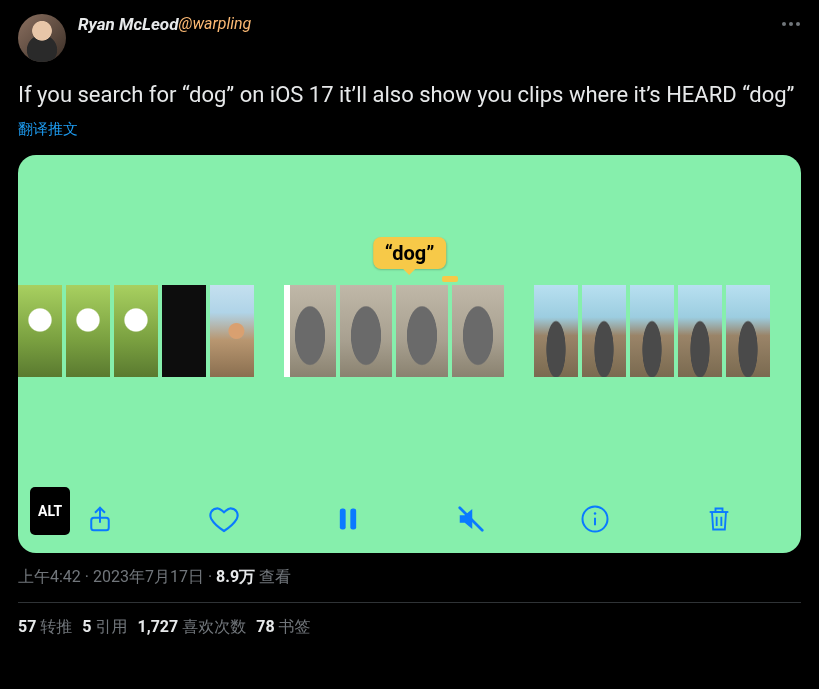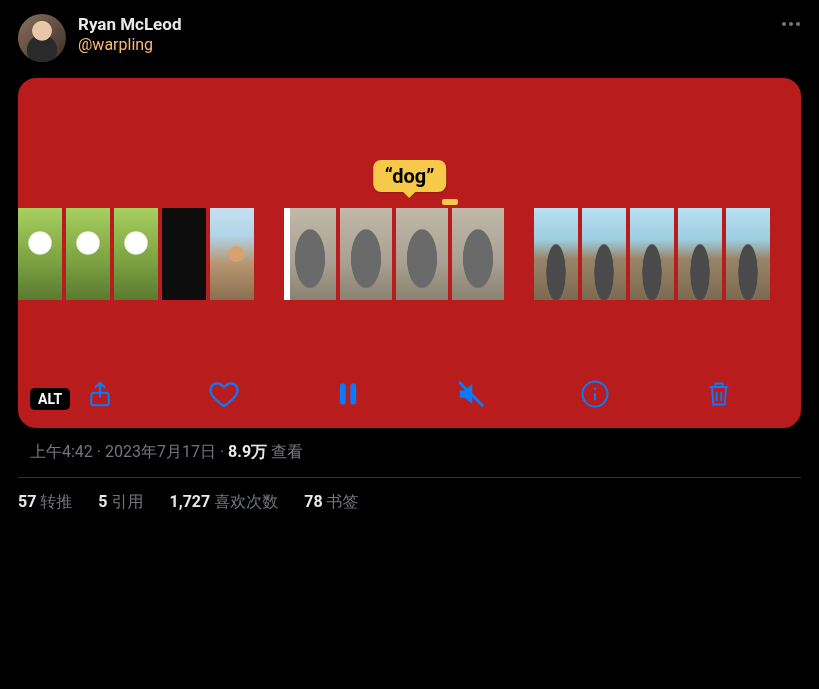--- a/index.html
+++ b/index.html
@@ -19,21 +19,21 @@
     background: linear-gradient(135deg,#8b7060 0%, #3a2e26 100%);
     position: relative; overflow: hidden;
     flex-shrink: 0;
   }
   .avatar::after{
     content:""; position:absolute; inset:0;
     background:
       radial-gradient(circle at 50% 35%, #e8c6a8 24%, transparent 26%),
       radial-gradient(circle at 50% 75%, #2a2a2a 34%, transparent 36%);
   }
-  .names { display: flex; flex-direction: column; line-height: 1.25; }
+  .names { display: flex; line-height: 1.25; font-style: italic; }
   .display-name { font-weight: 700; font-size: 17px; color:#e7e9ea; }
   .handle { font-size: 16px; color: #fdba74; }
   .more-icon {
     position: absolute; top: 0; right: 0;
     width: 28px; height: 20px; color:#71767b;
     display:flex; justify-content:flex-end; align-items:center;
     letter-spacing: 2px; font-weight:700;
   }
   .tweet-text {
     margin-top: 18px;
@@ -42,25 +42,25 @@
     color: #e7e9ea;
   }
   .translate {
     margin-top: 10px;
     color: #1d9bf0;
     font-size: 15px;
     cursor: pointer;
   }
   .media-card {
     margin-top: 16px;
-    background: #b91c1c;
+    background: #86efac;
     border-radius: 18px;
     overflow: hidden;
     position: relative;
-    height: 350px;
+    height: 398px;
     width: 100%;
   }
   .search-tag {
     position: absolute;
     top: 82px;
     left: 50%; transform: translateX(-50%);
     background: #f7c948;
     color: #000;
     font-weight: 700;
     font-size: 20px;
@@ -143,37 +143,36 @@
     width: 40px; height: 40px;
     display:flex; align-items:center; justify-content:center;
     color: #0a7aff;
     cursor: pointer;
   }
   .alt-chip{
     position:absolute;
     left: 12px; bottom: 18px;
     background:#000; color:#fff;
     font-size:14px; font-weight:700;
-    padding:3px 8px; border-radius:5px;
+    padding:16px 8px; border-radius:5px;
   }
   .meta {
     margin-top: 14px;
     font-size: 16px;
     color: #71767b;
-    margin-left: 12px;
   }
   .meta .strong { color:#e7e9ea; font-weight:700; }
   .divider {
     border: none;
     border-top: 1px solid #2f3336;
     margin: 14px 0;
   }
   .stats {
     display: flex;
-    gap: 26px;
+    gap: 10px;
     font-size: 16px;
     color: #71767b;
   }
   .stats .num { color:#e7e9ea; font-weight:700; margin-right:4px; }
   svg { display:block; }
 </style>
 </head>
 <body>
 
 <div class="tweet">
@@ -186,21 +185,23 @@
     </div>
     <div class="more-icon">
       <svg width="20" height="6" viewBox="0 0 20 6">
           <circle cx="3" cy="3" r="2" fill="currentColor"></circle>
           <circle cx="10" cy="3" r="2" fill="currentColor"></circle>
           <circle cx="17" cy="3" r="2" fill="currentColor"></circle>
         </svg>
     </div>
   </div>
 
-
+  <div class="tweet-text">If you search for “dog” on iOS 17 it’ll also show you clips where it’s HEARD “dog”</div>
+
+  <div class="translate">翻译推文</div>
 
   <div class="media-card">
     <div class="search-tag">“dog”</div>
     <div class="marker"></div>
 
     <div class="timeline">
       <div class="clip-group g1">
         <div class="thumb"></div>
         <div class="thumb"></div>
         <div class="thumb"></div>

